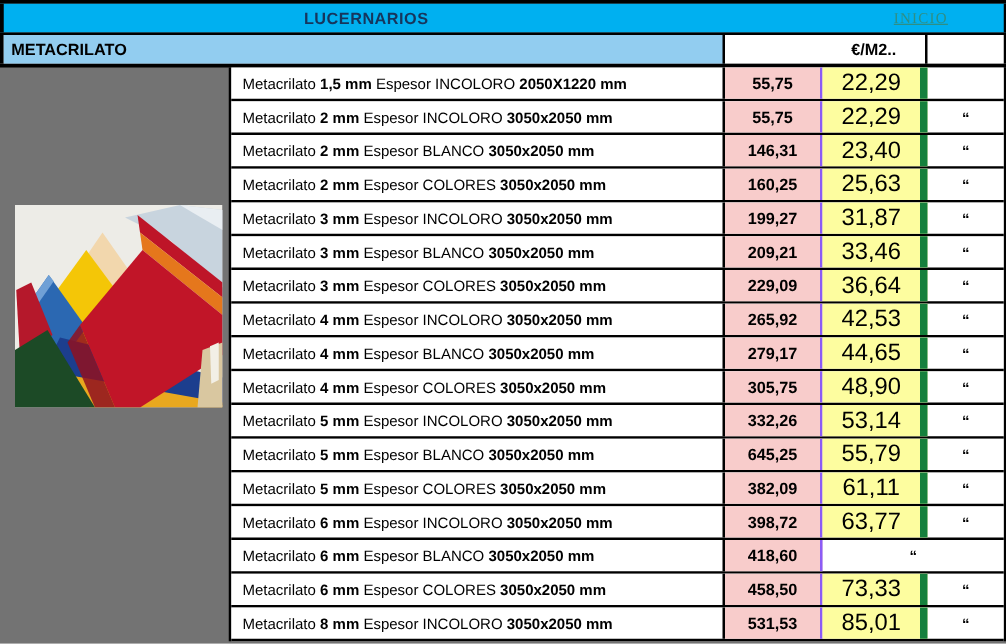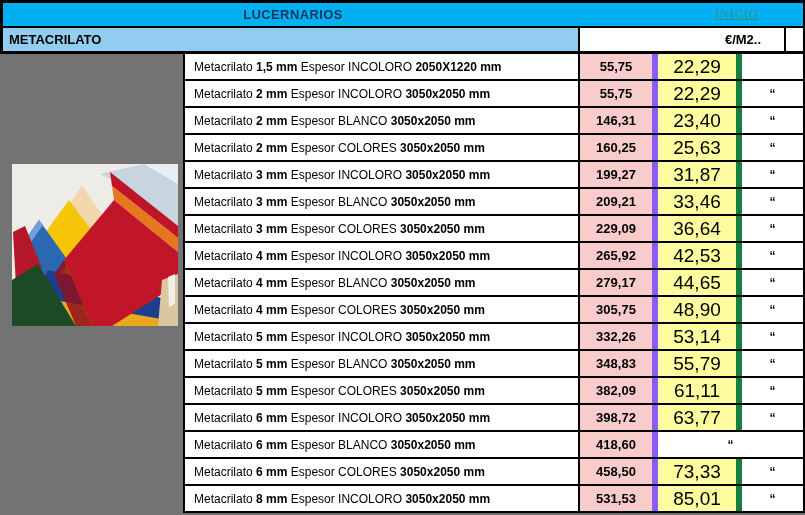--- a/index.html
+++ b/index.html
@@ -33,38 +33,38 @@
     display:flex; background:#fff;
     border-left:3px solid #000; border-right:2px solid #000;
   }
   .hc { display:flex; align-items:center; justify-content:center;
         font-weight:bold; font-size:13px; color:#000; }
   .hc-section {
     width:577px; background:#92CDF0; border-right:2px solid #000;
     justify-content:flex-start; padding-left:6px;
   }
   .hc-unid { width:78px; border-right:2px solid #000;margin-top:32px; }
-  .hc-m2   { width:84px; border-right:2px solid #000;margin-left:44px; }
+  .hc-m2   { width:84px; border-right:2px solid #000; }
   .hc-last { flex:1; }
   .thick-sep { position:absolute; left:0; top:51px; width:805px; height:3px; background:#000; }
 
   
   #grid {
     position:absolute; left:183px; top:54px; width:622px;
     border-left:2px solid #000; border-right:2px solid #000;
   }
   .row { height:27px; display:flex; border-bottom:2px solid #000; background:#fff; }
   .c { display:flex; align-items:center; }
   .c-desc {
     width:395px; border-right:2px solid #000; padding-left:9px;
     font-size:12px; color:#000; white-space:pre;
   }
   .c-desc b { font-weight:bold; }
   .c-unid {
-    width:78px; background:#F8CCCB; border-right:6px solid #8b5cf6;
+    width:78px; background:#F8CCCB; border-right:2px solid #8b5cf6;
     justify-content:center; font-weight:bold; font-size:13px;
   }
   .c-m2 {
     width:84px; background:#FDFD9F; border-right:6px solid #15803d;
     justify-content:center; font-weight:normal; font-size:19px;
   }
   .c-ditto { flex:1; justify-content:center; font-weight:bold; font-size:12px; }
 
   
   .photo { position:absolute; left:12px; top:164px; width:166px; height:162px; }
@@ -154,21 +154,21 @@
         <div class="c c-ditto">“</div>
       </div>
       <div class="row">
         <div class="c c-desc"><span>Metacrilato </span><b>5 mm </b><span>Espesor INCOLORO </span><b>3050x2050 mm</b></div>
         <div class="c c-unid">332,26</div>
         <div class="c c-m2">53,14</div>
         <div class="c c-ditto">“</div>
       </div>
       <div class="row">
         <div class="c c-desc"><span>Metacrilato </span><b>5 mm </b><span>Espesor BLANCO </span><b>3050x2050 mm</b></div>
-        <div class="c c-unid">348,83</div>
+        <div class="c c-unid">645,25</div>
         <div class="c c-m2">55,79</div>
         <div class="c c-ditto">“</div>
       </div>
       <div class="row">
         <div class="c c-desc"><span>Metacrilato </span><b>5 mm </b><span>Espesor COLORES </span><b>3050x2050 mm</b></div>
         <div class="c c-unid">382,09</div>
         <div class="c c-m2">61,11</div>
         <div class="c c-ditto">“</div>
       </div>
       <div class="row">

